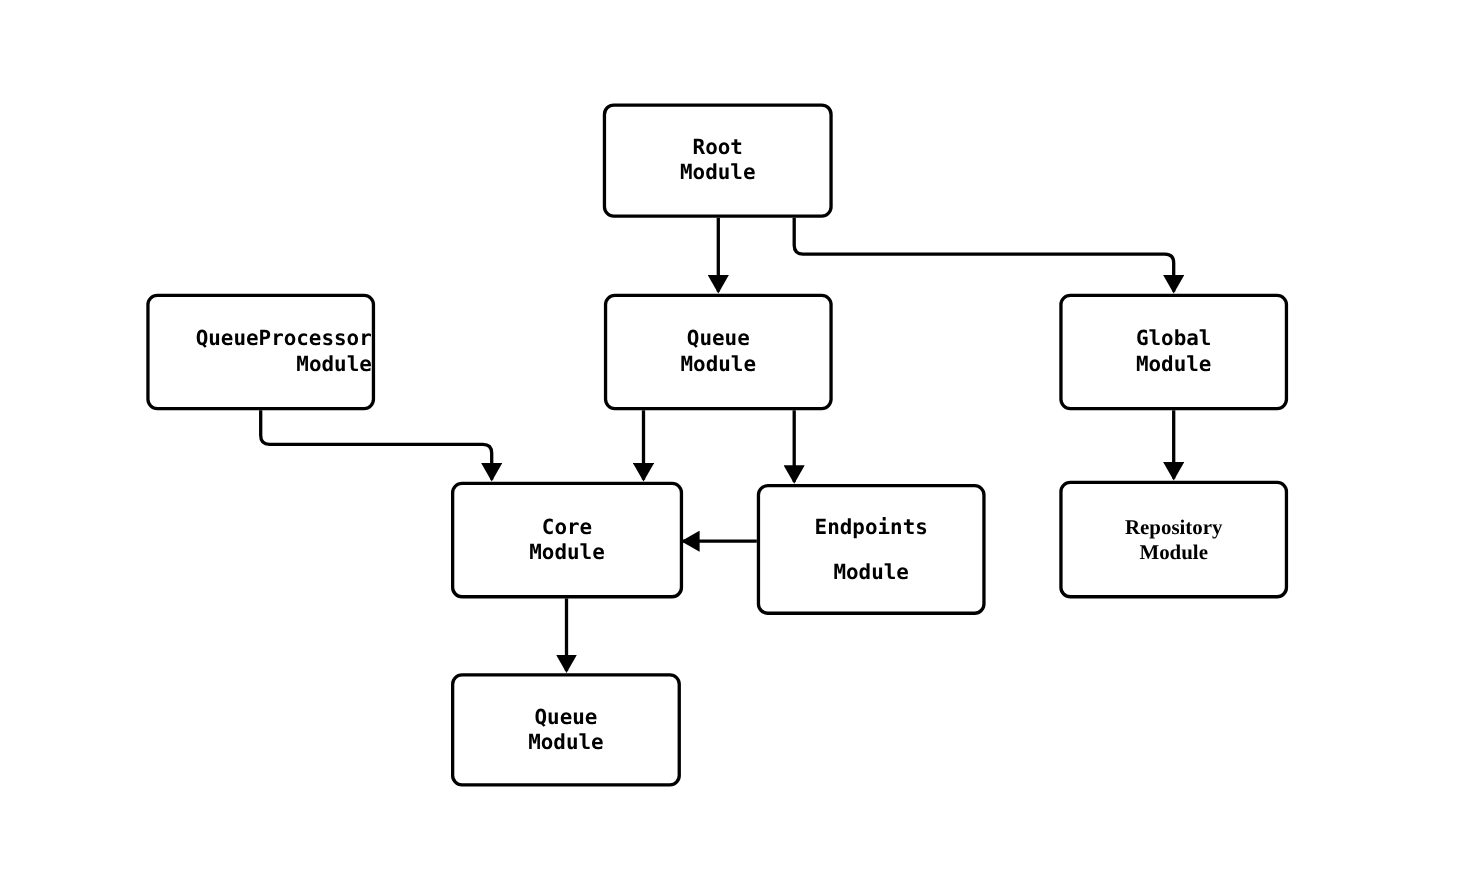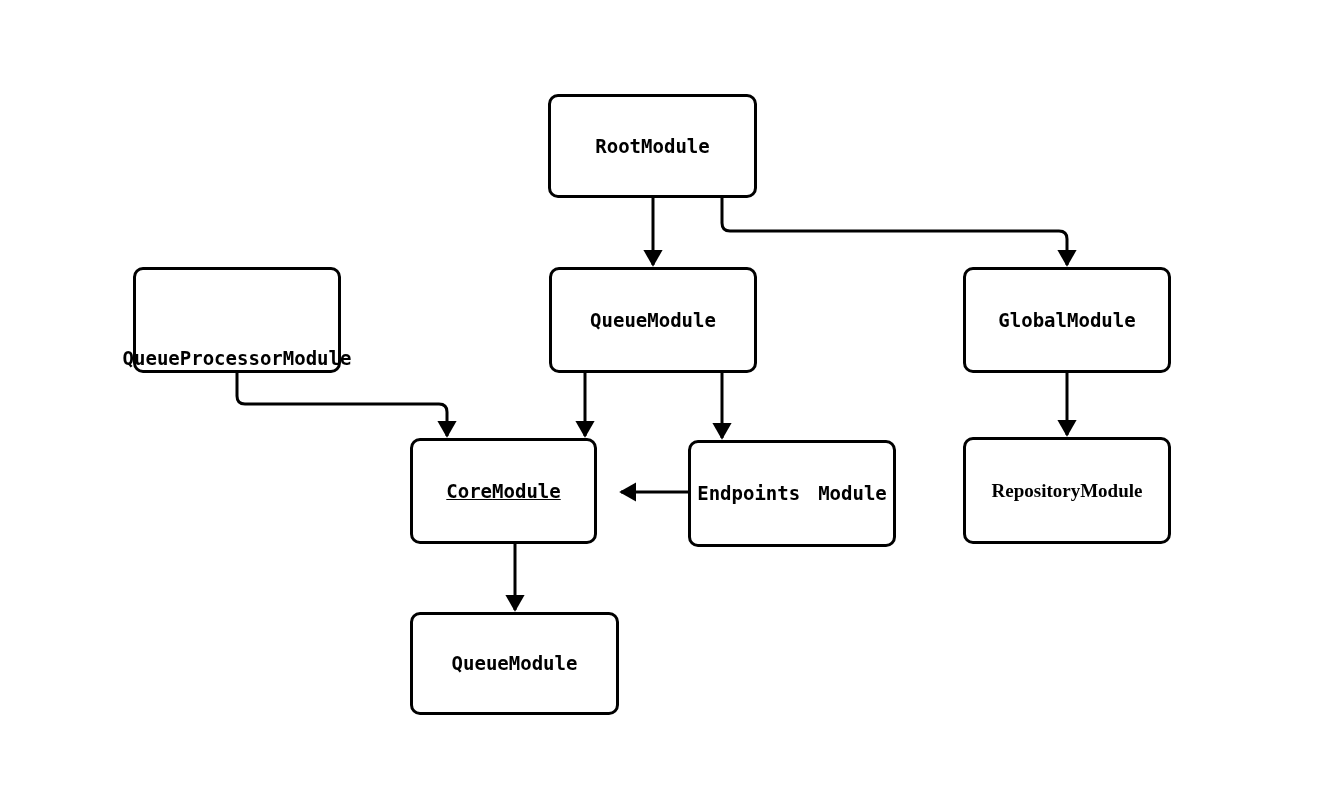--- a/index.html
+++ b/index.html
@@ -27,38 +27,38 @@
     stroke: #000000;
     stroke-width: 3;
   }
   .node {
     position: absolute;
     box-sizing: border-box;
     background: #ffffff;
     border: 3px solid #000000;
     border-radius: 10px;
     display: flex;
-    flex-direction: row;
+    flex-direction: column;
     align-items: center;
     justify-content: center;
     text-align: center;
     color: #000000;
     font-weight: bold;
     font-size: 19px;
     line-height: 23px;
     white-space: nowrap;
   }
   .node span { display: block; }
 
   #node-root          { left: 548px;  top: 94px;  width: 209px; height: 104px; }
   #node-queue-processor { left: 133px; top: 267px; width: 208px; height: 106px; align-items: flex-end; }
   #node-server        { left: 549px;  top: 267px; width: 208px; height: 106px; }
   #node-global        { left: 963px;  top: 267px; width: 208px; height: 106px; }
-  #node-core          { left: 410px;  top: 438px; width: 187px; height: 106px; text-decoration: underline; }
-  #node-endpoints     { left: 688px;  top: 440px; width: 208px; height: 107px; gap: 18px; }
+  #node-core          { left: 410px;  top: 438px; width: 211px; height: 106px; }
+  #node-endpoints     { left: 688px;  top: 440px; width: 208px; height: 119px; gap: 18px; }
   #node-repository    { left: 963px;  top: 437px; width: 208px; height: 107px; font-family: Liberation Serif, serif; }
   #node-queue         { left: 410px;  top: 612px; width: 209px; height: 103px; justify-content: center; }
 </style>
 </head>
 <body>
 
 <div id="canvas">
 
   <svg id="edges" viewBox="0 0 1337 809" xmlns="http://www.w3.org/2000/svg">
     <defs>

